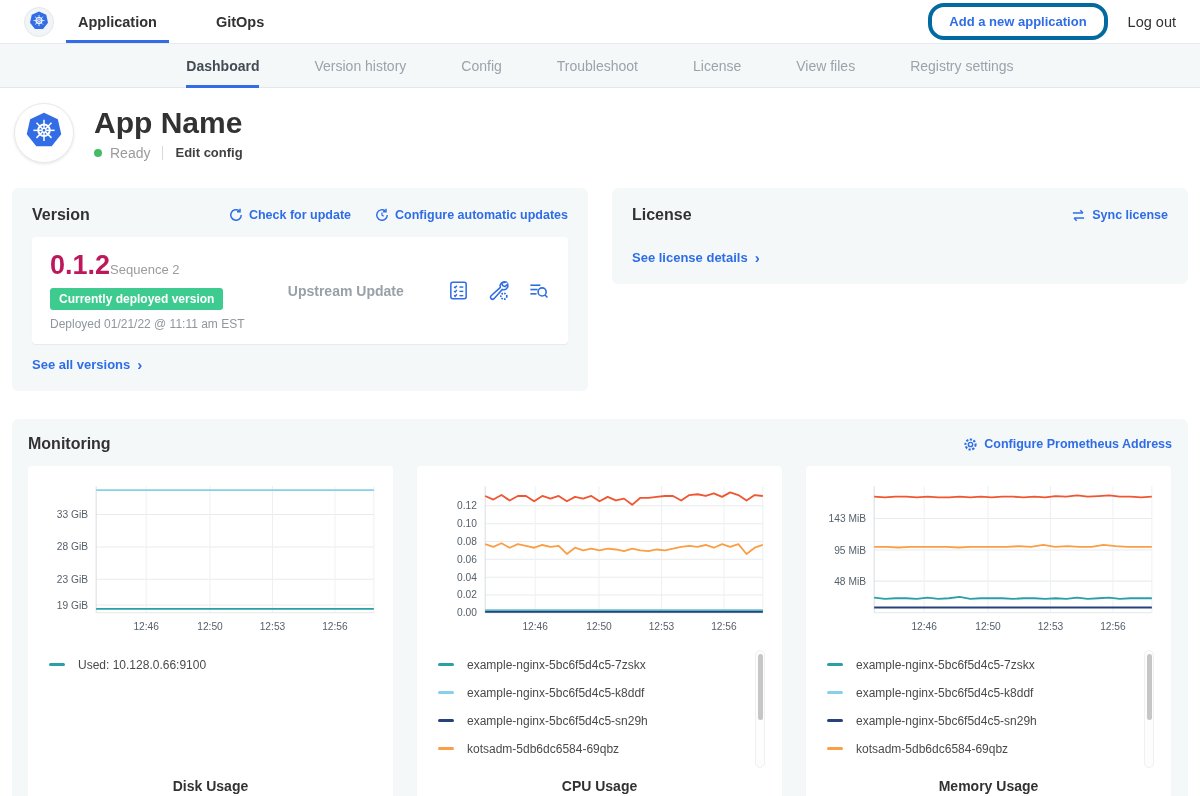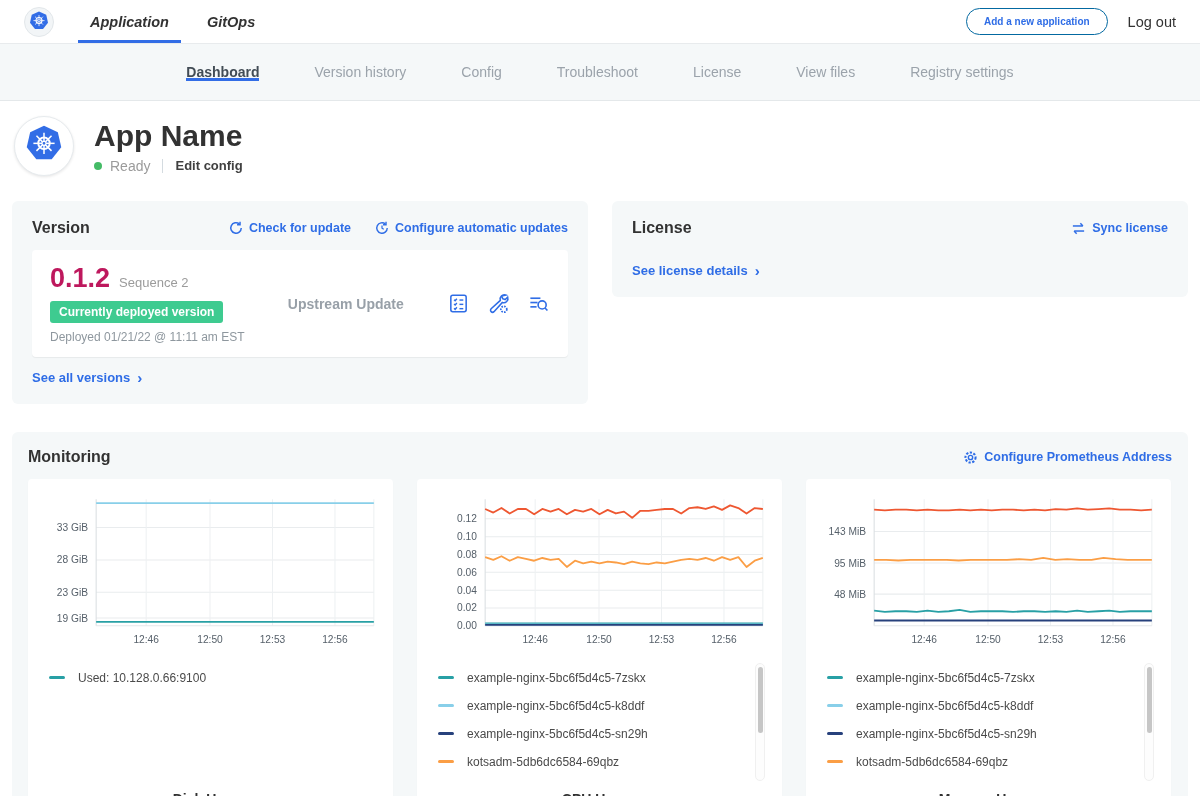--- a/index.html
+++ b/index.html
@@ -8,32 +8,32 @@
     width:1200px; height:796px; overflow:hidden;
     background:#ffffff; color:#323232;
     font-family:"Liberation Sans", sans-serif;
   }
   a { text-decoration:none; cursor:pointer; }
 
   
   .topnav { display:flex; align-items:center; height:43px; padding:0 24px; background:#fff; }
   .logo-chip { width:30px; height:30px; border-radius:50%; background:#f2f5f7; border:1px solid #e2e7ea;
     display:flex; align-items:center; justify-content:center; cursor:pointer; }
-  .topnav-tabs { display:flex; height:43px; margin-left:36px; gap:38px;font-style:italic; }
+  .topnav-tabs { display:flex; height:43px; margin-left:24px; gap:59px; }
   .topnav-tab { display:flex; align-items:center; font-size:14.5px; font-weight:bold; color:#323232;
     position:relative; cursor:pointer; }
   .topnav-tab.active::after { content:""; position:absolute; left:-12px; right:-12px; bottom:0; height:3px; background:#326de6; }
   .topnav-right { margin-left:auto; display:flex; align-items:center; gap:20px; }
-  .pill-btn { border:1px solid #0369a1; color:#2f6de6; background:#fff; border-radius:16px;
-    padding:7px 17px; font-weight:bold; font-size:10px; font-family:inherit; cursor:pointer; }
+  .pill-btn { border:4px solid #0369a1; color:#2f6de6; background:#fff; border-radius:16px;
+    padding:7px 17px; font-weight:bold; font-size:13px; font-family:inherit; cursor:pointer; }
   .logout { font-size:14.5px; color:#323232; }
 
   
   .subnav { background:#f5f8f9; border-top:1px solid #e8ebed; border-bottom:1px solid #e4e8ea;
-    display:flex; justify-content:center; gap:55px; height:58px;align-items:center; }
+    display:flex; justify-content:center; gap:55px; height:45px; }
   .subnav-tab { display:flex; align-items:center; color:#9ba3ab; font-size:14px; position:relative; cursor:pointer; }
   .subnav-tab.active { color:#424c55; font-weight:bold; }
   .subnav-tab.active::after { content:""; position:absolute; left:0; right:0; bottom:-1px; height:3px; background:#326de6; }
 
   
   .app-header { display:flex; align-items:center; gap:20px; padding:15px 14px 13px; }
   .avatar { width:60px; height:60px; border-radius:50%; background:#fff; border:1px solid #e7ebee;
     box-shadow:0 1px 3px rgba(0,0,0,.1); display:flex; align-items:center; justify-content:center; }
   .app-title { font-size:30px; font-weight:bold; margin:0; line-height:1.1; }
   .status-row { display:flex; align-items:center; gap:8px; margin-top:6px; }
@@ -47,21 +47,21 @@
   .card { background:#f5f8f9; border-radius:6px; padding:18px 20px; }
   .half-card { width:576px; }
   .card-head { display:flex; justify-content:space-between; align-items:center; margin-bottom:13px; }
   .card-title { font-size:16px; font-weight:bold; color:#323232; }
   .head-links { display:flex; gap:24px; align-items:center; }
   .head-link { color:#2f6de6; font-size:12.5px; font-weight:bold; display:flex; gap:6px; align-items:center; }
   .inner-box { background:#fff; border-radius:4px; padding:13px 18px; box-shadow:0 1px 1px rgba(0,0,0,.06); }
 
   .version-inner { display:flex; align-items:center; justify-content:space-between; }
   .ver-num { font-size:27px; font-weight:bold; color:#be185d; }
-  .seq { font-size:13px; color:#9b9b9b; margin-left:9px; }
+  .seq { font-size:13px; color:#9b9b9b; }
   .deployed-badge { display:inline-block; background:#3ecb90; color:#fff; font-size:12px; font-weight:bold;
     padding:4px 9px; border-radius:3px; margin:7px 0 7px; }
   .deploy-date { font-size:12px; color:#8e979e; }
   .upstream { font-size:14px; font-weight:bold; color:#98a0a8; }
   .ver-icons { display:flex; gap:17px; align-items:center; }
   .ver-icons svg { cursor:pointer; }
   .see-link { margin-top:13px; display:inline-flex; align-items:center; gap:7px; color:#2f6de6; font-weight:bold; font-size:13px; }
   .chev { font-size:15px; font-weight:bold; line-height:1; position:relative; top:0px; }
 
   .cust-row { display:flex; align-items:center; gap:12px; }

